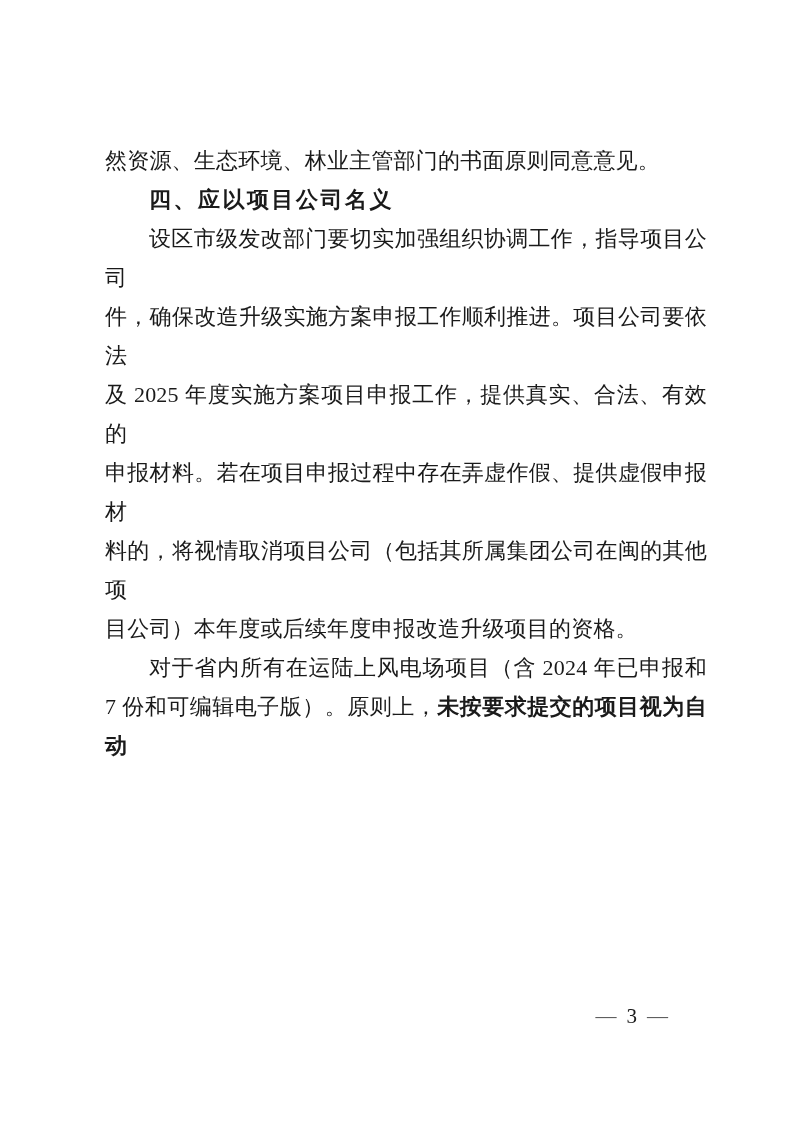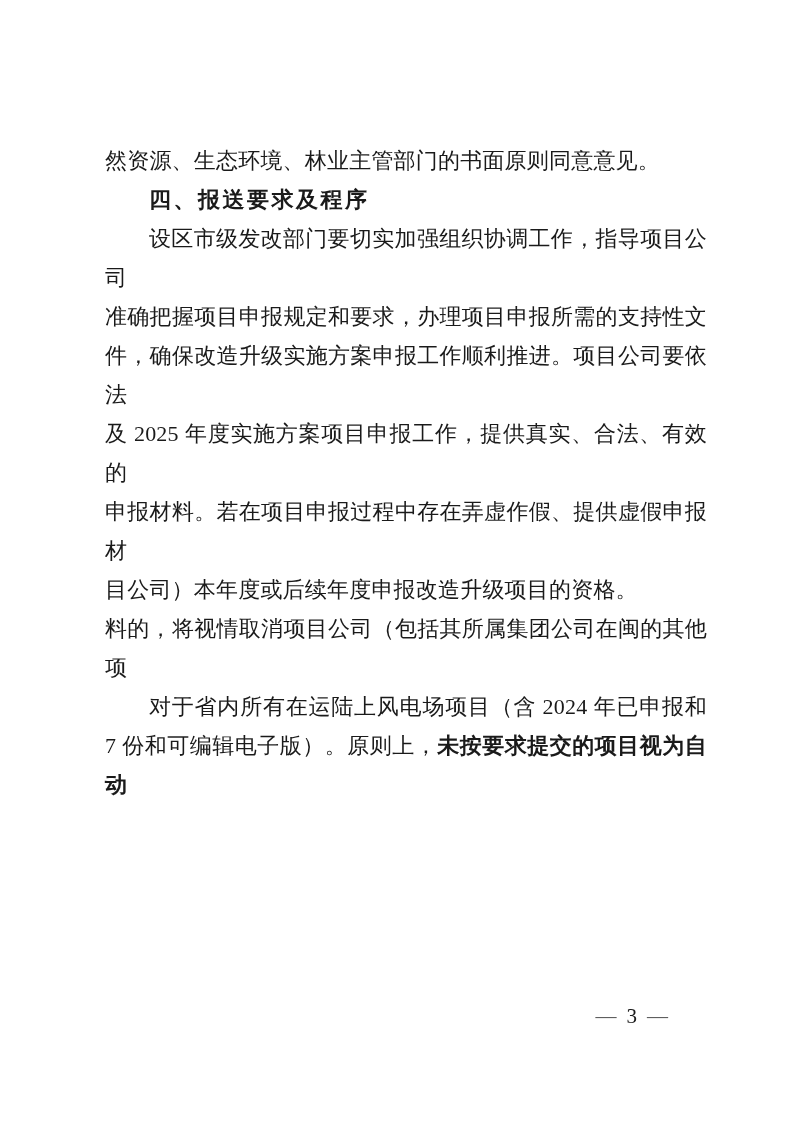--- a/index.html
+++ b/index.html
@@ -54,28 +54,27 @@
   }
   .page-number .dash{color:var(--dash);}
   .page-number .num{color:var(--ink);font-family:"Liberation Serif","DejaVu Serif",serif;}
 </style>
 </head>
 <body>
 
 <div class="page">
   <div id="doc-lines">
       <div class="line"><span>然资源、生态环境、林业主管部门的书面原则同意意见。</span></div>
-      <div class="line heading indent"><span class="bold">四、报送要求及程序</span></div>
+      <div class="line heading indent"><span class="bold">四、应以项目公司名义</span></div>
       <div class="line indent justify"><span>设区市级发改部门要切实加强组织协调工作，指导项目公司</span></div>
-      <div class="line justify"><span>准确把握项目申报规定和要求，办理项目申报所需的支持性文</span></div>
       <div class="line justify"><span>件，确保改造升级实施方案申报工作顺利推进。项目公司要依法</span></div>
       <div class="line justify"><span>及 2025 年度实施方案项目申报工作，提供真实、合法、有效的</span></div>
       <div class="line justify"><span>申报材料。若在项目申报过程中存在弄虚作假、提供虚假申报材</span></div>
+      <div class="line justify"><span>料的，将视情取消项目公司（包括其所属集团公司在闽的其他项</span></div>
       <div class="line"><span>目公司）本年度或后续年度申报改造升级项目的资格。</span></div>
-      <div class="line justify"><span>料的，将视情取消项目公司（包括其所属集团公司在闽的其他项</span></div>
       <div class="line indent justify"><span>对于省内所有在运陆上风电场项目（含 2024 年已申报和</span></div>
       <div class="line justify"><span>7 份和可编辑电子版）。原则上，</span><span class="bold">未按要求提交的项目视为自动</span></div>
       <div class="line"></div>
     </div>
   <div class="page-number">
     <span class="dash">—</span>
     <span class="num">3</span>
     <span class="dash">—</span>
   </div>
 </div>

